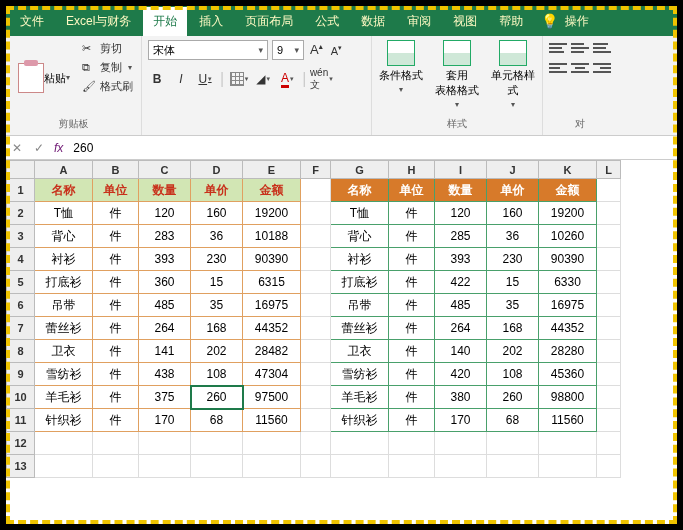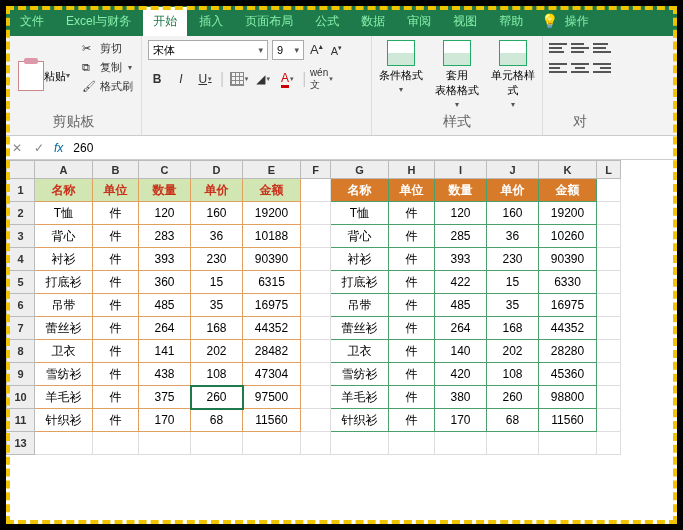--- a/index.html
+++ b/index.html
@@ -1,26 +1,26 @@
 <!DOCTYPE html>
 <html><head>
 <meta charset="utf-8">
 <style>
   * { box-sizing: border-box; margin: 0; padding: 0; font-family: "Microsoft YaHei", Arial, sans-serif; }
   body { background: #fff; width: 683px; height: 530px; overflow: hidden; border: 6px solid #000; position: relative; }
   body::before { content:""; position:absolute; inset:0; border: 4px dashed #f0c400; pointer-events:none; z-index:100; }
 
   .tabs { background: #1e7a4a; display: flex; align-items: center; height: 30px; padding: 0 4px; gap: 2px; }
-  .tab { color: #86efac; font-size: 12px; padding: 6px 10px; cursor: pointer; white-space: nowrap; }
+  .tab { color: #fef9c3; font-size: 12px; padding: 6px 10px; cursor: pointer; white-space: nowrap; }
   .tab.active { background: #fff; color: #1e7a4a; }
   .bulb { color: #fff; font-size: 14px; margin-left: 6px; margin-right: 4px; }
 
   .ribbon { background: #f3f3f3; border-bottom: 1px solid #ccc; height: 100px; display: flex; }
   .group { border-right: 1px solid #ddd; padding: 4px 6px; display: flex; flex-direction: column; justify-content: space-between; }
-  .group-label { text-align: center; font-size: 14px; color: #666; padding-top: 2px; }
+  .group-label { text-align: center; font-size: 10px; color: #666; padding-top: 2px; }
   .group-body { display: flex; gap: 4px; flex:1; }
 
   .paste-big { display:flex; align-items:center; justify-content:center; padding: 0 6px; cursor:pointer; }
   .paste-icon { width: 26px; height: 30px; background:#fff; border:1px solid #c88; position:relative; }
   .paste-icon::before { content:""; position:absolute; top:-4px; left:5px; width:14px; height:6px; background:#d9a; border-radius:2px; }
   .paste-text { font-size:11px; margin-top:2px; }
 
   .mini-btns { display:flex; flex-direction:column; gap:2px; font-size:11px; color:#333; }
   .mini-btn { display:flex; align-items:center; gap:4px; cursor:pointer; padding:1px 2px; }
   .mini-ico { width:14px; height:14px; display:inline-block; }
@@ -43,21 +43,21 @@
 
   .align-group .group-body { flex-direction:column; gap:4px; }
   .align-row { display:flex; gap:4px; }
   .align-ico { width:18px; height:16px; border:none; display:flex; flex-direction:column; justify-content:center; gap:2px; cursor:pointer; }
   .align-ico span { height:2px; background:#555; display:block; }
 
   .formula-bar { display:flex; align-items:center; border-bottom:1px solid #ccc; height:24px; background:#fff; }
   .name-box { width:100px; border:1px solid #aaa; margin:2px 6px; height:19px; font-size:11px; padding:1px 4px; background:#fff; display:flex; align-items:center; justify-content:space-between; }
   .name-box::after { content:"▾"; font-size:9px; color:#555; }
   .fb-btn { width:22px; text-align:center; color:#888; font-size:12px; cursor:pointer; }
-  .fx { font-style:italic; color:#0369a1; font-size:12px; padding:0 4px; }
+  .fx { font-style:italic; color:#701a75; font-size:12px; padding:0 4px; }
   .formula-val { font-size:12px; padding-left:6px; flex:1; }
 
   .sheet { position:relative; overflow:auto; height: calc(530px - 12px - 30px - 100px - 24px); }
   table.grid { border-collapse:collapse; table-layout:fixed; }
   .corner { width:28px; height:18px; background:#eee; border:1px solid #bbb; }
   .colh { background:#eee; border:1px solid #bbb; font-size:11px; color:#333; text-align:center; height:18px; }
   .rowh { width:28px; background:#eee; border:1px solid #bbb; font-size:11px; color:#333; text-align:center; }
   td.cell { border:1px solid #ddd; height:23px; font-size:12px; text-align:center; padding:0 2px; background:#fff; }
   td.colF { border-left:1px solid #ddd; border-right:1px solid #ddd; }
 
@@ -410,20 +410,35 @@
           <td class="cell L " style="border: 1px solid rgb(224, 160, 96);">11560</td>
           <td class="cell colF"></td>
           <td class="cell R " style="border: 1px solid rgb(73, 160, 107);">针织衫</td>
           <td class="cell R " style="border: 1px solid rgb(73, 160, 107);">件</td>
           <td class="cell R " style="border: 1px solid rgb(73, 160, 107);">170</td>
           <td class="cell R " style="border: 1px solid rgb(73, 160, 107);">68</td>
           <td class="cell R " style="border: 1px solid rgb(73, 160, 107);">11560</td>
           <td class="cell"></td>
         </tr>
         <tr>
+          <th class="rowh">12</th>
+          <td class="cell"></td>
+          <td class="cell"></td>
+          <td class="cell"></td>
+          <td class="cell"></td>
+          <td class="cell"></td>
+          <td class="cell"></td>
+          <td class="cell"></td>
+          <td class="cell"></td>
+          <td class="cell"></td>
+          <td class="cell"></td>
+          <td class="cell"></td>
+          <td class="cell"></td>
+        </tr>
+        <tr>
           <th class="rowh">13</th>
           <td class="cell"></td>
           <td class="cell"></td>
           <td class="cell"></td>
           <td class="cell"></td>
           <td class="cell"></td>
           <td class="cell"></td>
           <td class="cell"></td>
           <td class="cell"></td>
           <td class="cell"></td>

